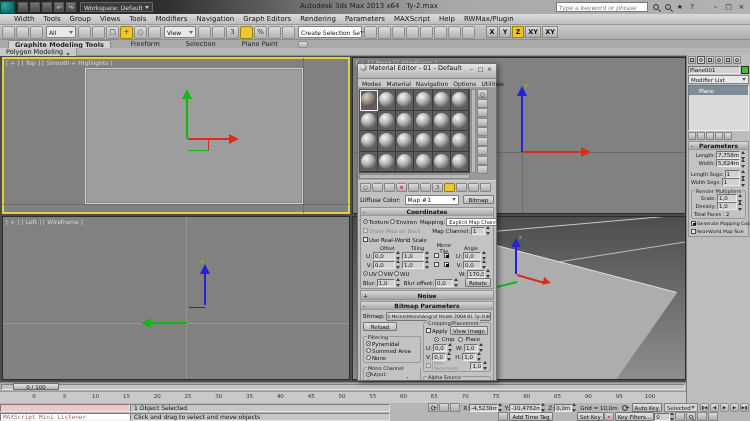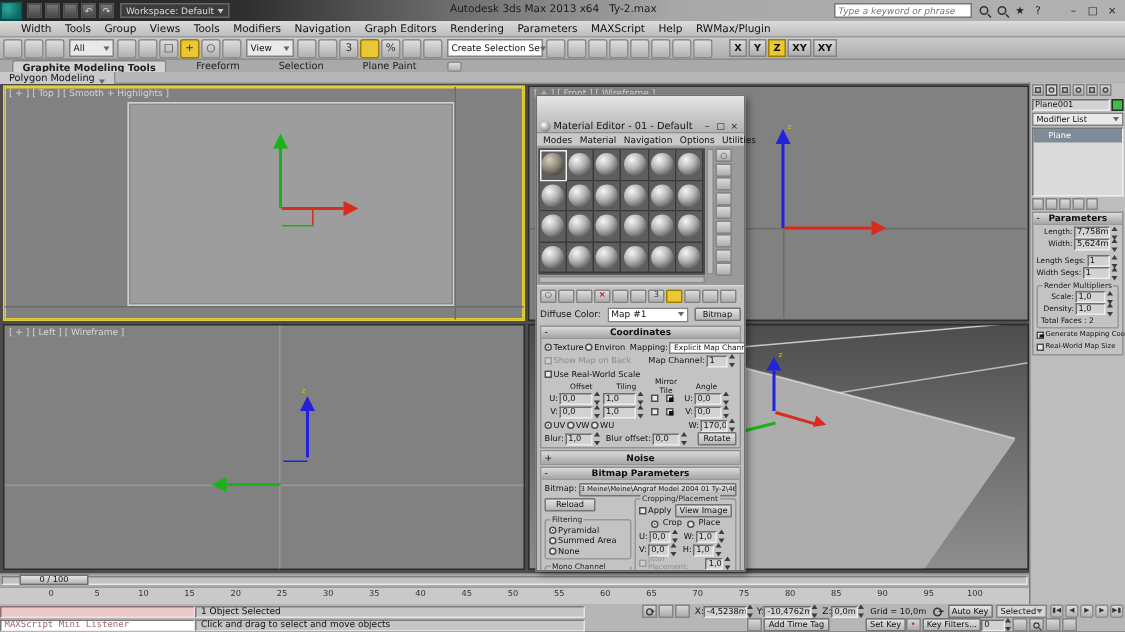--- a/index.html
+++ b/index.html
@@ -37,21 +37,21 @@
   .vp{position:absolute;overflow:hidden;background:#818181;border:1px solid #2c2c2c}
   .vp.active{border:1px solid #e3cf3c;box-shadow:0 0 0 1px #e3cf3c inset}
   .vplabel{position:absolute;left:3px;top:1px;font-size:6px;color:#d6d6d6;white-space:nowrap}
   .gl{position:absolute;background:#6c6c6c}
   .gll{position:absolute;background:#979797}
   .stem{position:absolute}
   .tri{position:absolute;width:0;height:0}
   .axlab{position:absolute;font-size:5px;color:#d6c400}
   
   .me{left:357px;top:63px;width:140px;height:318px;background:#c2c2c2;border:1px solid #6f6f6f;box-shadow:2px 2px 5px rgba(0,0,0,.45);display:flex;flex-direction:column;z-index:5}
-  .me-title{height:25px;background:linear-gradient(#e6e6e6,#b2b2b2);display:flex;align-items:flex-end;font-size:6.5px;padding:0 2px;border-bottom:1px solid #8e8e8e;flex:none}
+  .me-title{height:15px;background:linear-gradient(#e6e6e6,#b2b2b2);display:flex;align-items:flex-start;font-size:6.5px;padding:0 2px;border-bottom:1px solid #8e8e8e;flex:none}
   .me-ball-ico{width:7px;height:7px;border-radius:50%;background:radial-gradient(circle at 35% 30%,#fff,#888 70%);margin-right:2px;flex:none}
   .me-wb{width:9px;height:8px;display:flex;align-items:center;justify-content:center;font-size:6px;color:#222}
   .me-menu{height:9px;display:flex;align-items:center;gap:5px;padding:0 4px;font-size:6px;background:#c9c9c9;border-bottom:1px solid #a0a0a0;flex:none}
   .me-sample{height:92px;display:flex;background:#9a9a9a;padding:1px;flex:none}
   .gridcol{display:flex;flex-direction:column}
   .mgrid{width:111px;height:84px;display:grid;grid-template-columns:repeat(6,1fr);grid-template-rows:repeat(4,1fr);border:1px solid #4c4c4c;background:#565656}
   .cell{background:#5e5e5e;border-right:1px solid #3a3a3a;border-bottom:1px solid #3a3a3a;display:flex;align-items:center;justify-content:center}
   .cell.sel{outline:1px solid #f2f2f2;outline-offset:-1px}
   .ball{width:15px;height:15px;border-radius:50%;background:radial-gradient(circle at 35% 30%,#f6f6f6,#b5b5b5 40%,#5a5a5a 80%,#3e3e3e)}
   .ball.tex{background:radial-gradient(circle at 35% 30%,#d4cec0,#8e887a 45%,#433f36 82%)}

